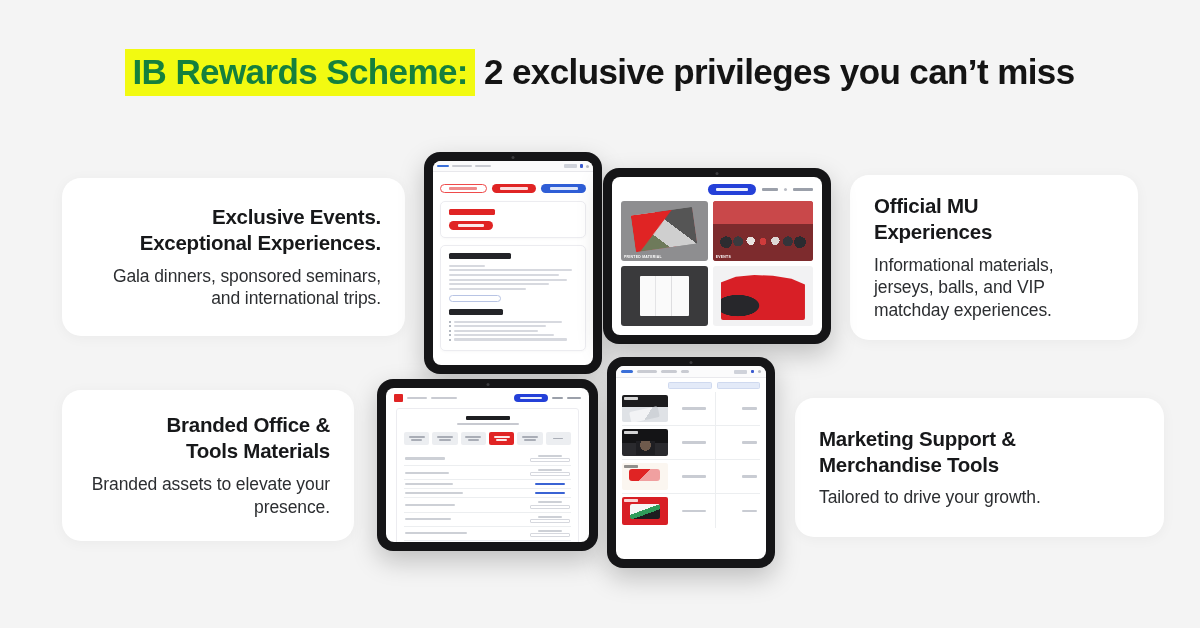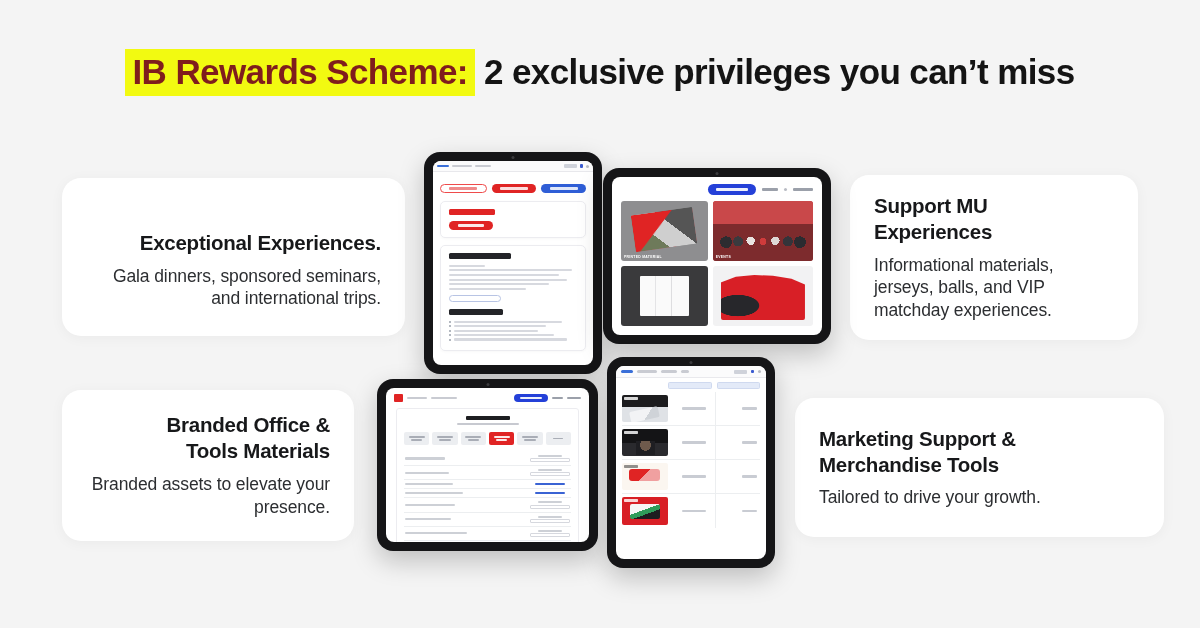--- a/index.html
+++ b/index.html
@@ -23,21 +23,21 @@
     text-align: center;
     white-space: nowrap;
     font-size: 35px;
     font-weight: 700;
     letter-spacing: -0.6px;
     color: #141414;
   }
   .headline .hl {
     background: #f2fa11;
     padding: 3px 7px 5px 7px;
-    color: #7f1d1d;
+    color: #15803d;
     font-weight: 800;
   }
   .headline .rest { margin-left: 9px; font-weight: 700; }
 
   
   .card {
     position: absolute;
     background: #ffffff;
     border-radius: 19px;
     box-shadow: 0 2px 14px rgba(0,0,0,0.045);
@@ -245,29 +245,29 @@
 <body>
 
 <div class="stage">
 
   <div class="headline">
     <span class="hl">IB Rewards Scheme:</span><span class="rest">2 exclusive privileges you can’t miss</span>
   </div>
 
   <div class="card right-align" id="card-events">
     <h3>
-      <br>
+      <span>Exclusive Events.</span><br>
       <span>Exceptional Experiences.</span>
     </h3>
     <p>Gala dinners, sponsored seminars, and international trips.</p>
   </div>
 
   <div class="card left-align" id="card-merch">
     <h3>
-      <span>Support MU</span><br>
+      <span>Official MU</span><br>
       <span>Experiences</span>
     </h3>
     <p>Informational materials, jerseys, balls, and VIP matchday experiences.</p>
   </div>
 
   <div class="card right-align" id="card-branded">
     <h3>
       <span>Branded Office &amp;</span><br>
       <span>Tools Materials</span>
     </h3>

